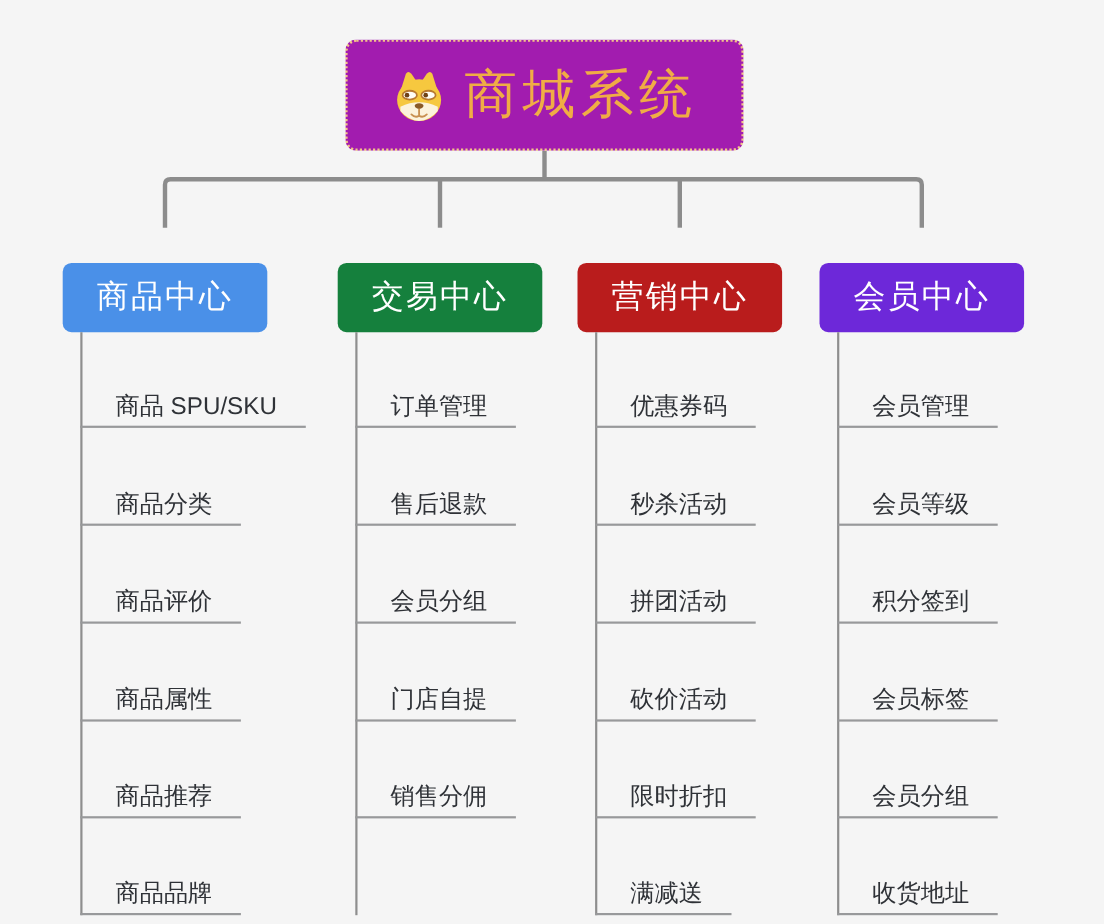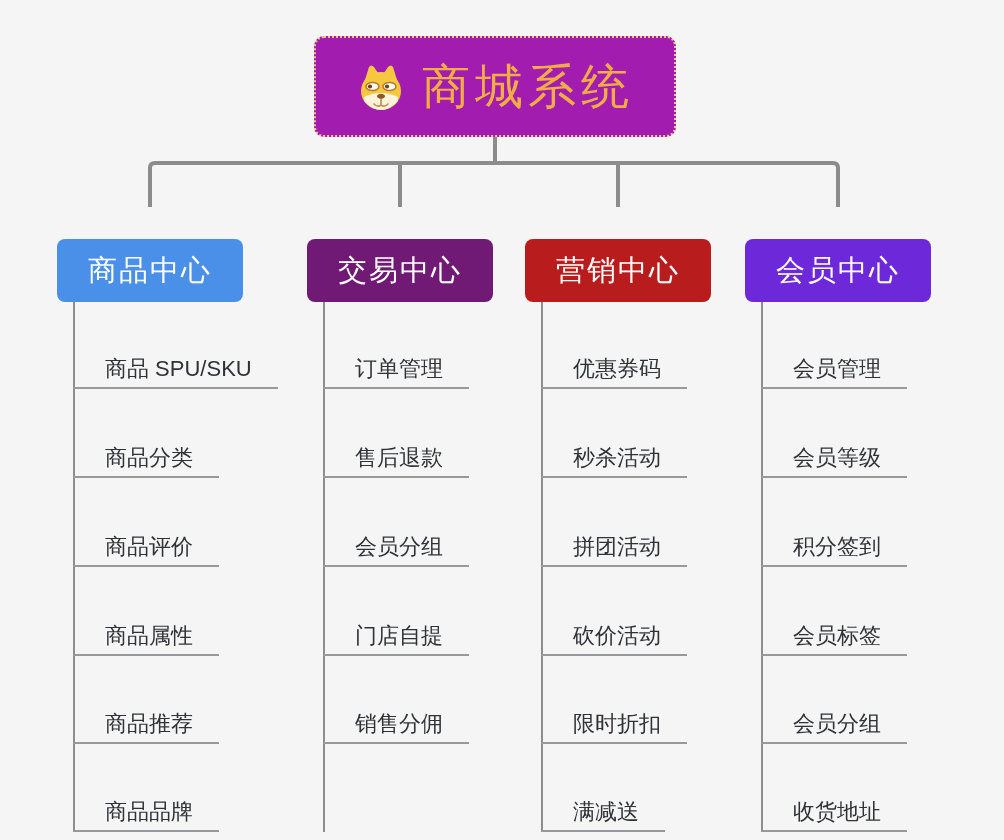--- a/index.html
+++ b/index.html
@@ -160,21 +160,21 @@
       <span class="item-label">商品推荐</span>
     </div>
 
     <div class="item">
       <span class="item-label">商品品牌</span>
     </div>
   </div>
     </div>
 
     <div class="column" style="left: 307px;">
-      <div class="branch-header" style="background: #701a75;">
+      <div class="branch-header" style="background: #15803d;">
         <span class="branch-label">交易中心</span>
       </div>
       <div class="trunk"></div>
       <div class="items">
     <div class="item">
       <span class="item-label">订单管理</span>
     </div>
 
     <div class="item">
       <span class="item-label">售后退款</span>

